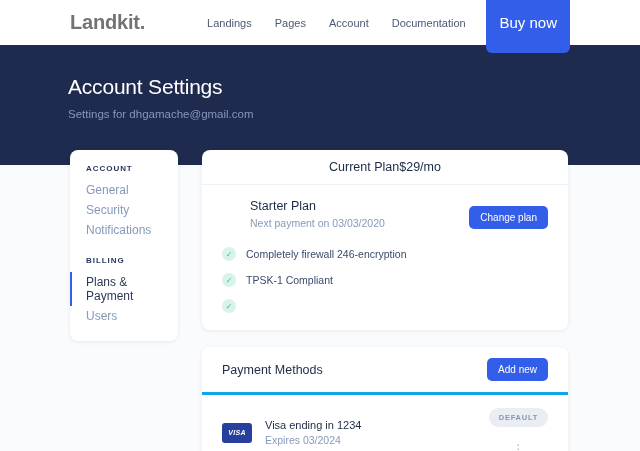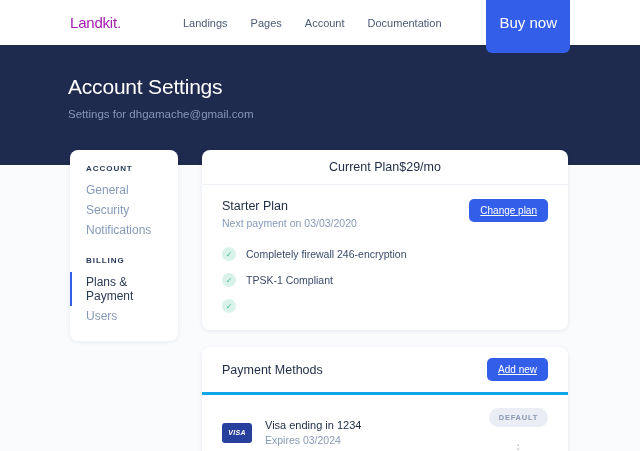--- a/index.html
+++ b/index.html
@@ -1,21 +1,21 @@
 <!DOCTYPE html>
 <html><head>
 <meta charset="utf-8">
 <style>
   * { margin:0; padding:0; box-sizing:border-box; }
   html,body { width:640px; height:451px; overflow:hidden; }
   body { font-family:"Liberation Sans", sans-serif; background:#f9fbfd; -webkit-font-smoothing:antialiased; }
 
   
   .navbar { height:45px; background:#ffffff; display:flex; align-items:center; justify-content:space-between; padding:0 70px; }
-  .logo { color:#a21caf; font-weight:400; font-size:15px; letter-spacing:-0.2px; cursor:pointer; }
+  .logo { color:#737373; font-weight:700; font-size:20px; letter-spacing:-0.2px; cursor:pointer; }
   .nav-links { display:flex; gap:23px; align-items:center; margin-left:46px; margin-right:auto;padding-left:16px; }
   .nav-link { font-size:11px; color:#4b5a74; cursor:pointer; }
   .btn-primary { background:#335eea; color:#ffffff; border:none; border-radius:6px; font-size:15px; padding:22px 13px; cursor:pointer; font-family:inherit; }
 
   
   .hero { height:120px; background:#1e2a4e; padding:30px 70px 0 68px; display:flex; justify-content:space-between; align-items:flex-start;flex-direction:column; }
   .hero-title { font-size:21px; color:#ffffff; font-weight:500; letter-spacing:-0.2px; }
   .hero-sub { margin-top:9px; font-size:11.5px; color:#8796b9; }
   .logout-btn { background:#3d4e74; color:#ffffff; font-size:11px; padding:7px 13px; border-radius:6px; border:none; margin-top:9px; cursor:pointer; font-family:inherit; }
 
@@ -29,24 +29,24 @@
   .side-heading.second { margin-top:16px; }
   .side-item { font-size:12px; color:#869ab8; padding:3px 16px 3px 14px; border-left:2px solid transparent; cursor:pointer; }
   .side-item.active { color:#2b3a55; border-left-color:#335eea; }
 
   .main-col { flex:1; min-width:0; }
 
   
   .card-header { display:flex; justify-content:center; align-items:center; padding:10px 20px; border-bottom:1px solid #eef2f7; min-height:34px; }
   .card-header-title, .price { font-size:12.5px; color:#1d2b45; }
   .plan-body { padding:14px 20px 15px; }
-  .plan-row { display:flex; justify-content:space-between; align-items:flex-start; }
+  .plan-row { display:flex; justify-content:space-between; align-items:flex-end;margin-left:28px; }
   .plan-name { font-size:12.5px; color:#1d2b45; }
   .plan-next { font-size:10.5px; color:#869ab8; margin-top:4px; }
-  .btn-sm { font-size:10px; padding:6px 11px; border-radius:5px;text-decoration:underline; }
+  .btn-sm { font-size:10px; padding:6px 11px; border-radius:5px; }
   .features { margin-top:16px; display:flex; flex-direction:column; gap:8px; }
   .feature { display:flex; align-items:center; gap:10px; font-size:10.5px; color:#394b6b; padding:2px 0; }
   .check { width:14px; height:14px; flex:none; border-radius:50%; background:#d9f3ea; color:#42ba96; font-size:8px; display:flex; align-items:center; justify-content:center; }
 
   
   .payments { margin-top:17px; }
   .pm-header { display:flex; justify-content:space-between; align-items:center; padding:11px 20px; border-bottom:3px solid #0ea5e9;gap:32px; }
   .pm-row { display:flex; align-items:center; padding:13px 20px; gap:13px; }
   .pm-divider { height:1px; background:#eef2f7; margin:0 20px; }
   .cc { width:30px; height:20px; border-radius:3px; flex:none; display:flex; align-items:center; justify-content:center; }

